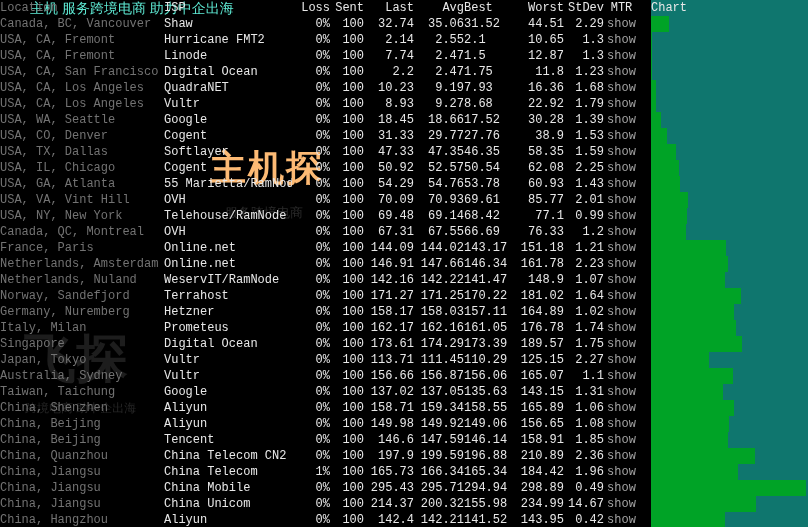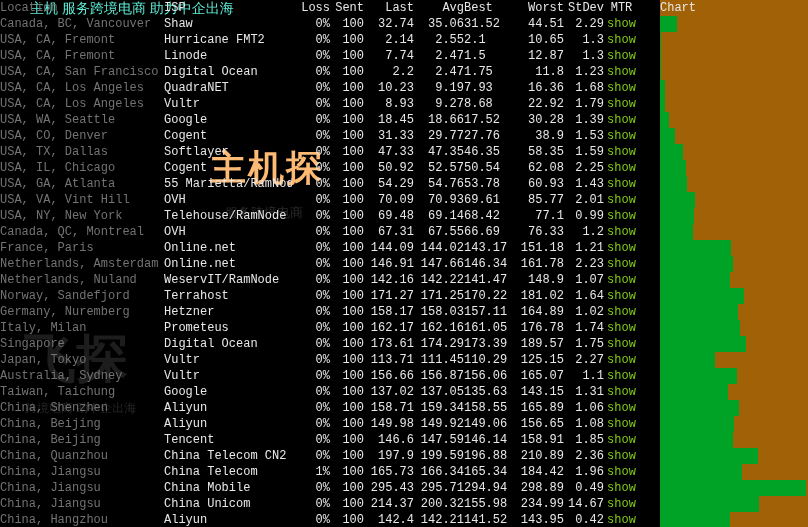--- a/index.html
+++ b/index.html
@@ -8,22 +8,22 @@
   .hdr{color:#e8e8e8;font-weight:normal}
   .loc {width:164px;overflow:hidden;color:#737373}
   .isp {width:128px;overflow:hidden}
   .loss{width:38px;text-align:right}
   .sent{width:34px;text-align:right}
   .last{width:50px;text-align:right}
   .avg {width:50px;text-align:right}
   .best{width:50px;text-align:left}
   .worst{width:50px;text-align:right}
   .stdev{width:40px;text-align:right}
-  .mtr {width:35px;text-align:center;color:#84cc16}
-  .chart{flex:1;margin-left:21px;position:relative;background:#a16207}
+  .mtr {width:35px;text-align:center;color:#a3a3a3}
+  .chart{flex:1;margin-left:12px;position:relative;background:#0f766e}
   .bar{position:absolute;top:0;bottom:0;left:0;background:#00a326}
   .wm{position:absolute;color:#5eead4;font-family:"Microsoft YaHei",Arial,sans-serif;pointer-events:none;user-select:none;z-index:5}
   #wm1{top:0;left:30px;font-size:14px}
   #wm2{top:160px;left:210px;font-size:36px;font-weight:bold;letter-spacing:2px;color:#fdba74}
   #wm3{top:205px;left:225px;font-size:13px;color:#2a2a2a}
   #wm4{top:350px;left:24px;font-size:52px;font-weight:bold;color:#1d1d1d}
   #wm5{top:400px;left:25px;font-size:12px;color:#262626}
   #wm6{top:210px;right:5px;font-size:40px;font-weight:bold;color:#1d1d1d}
   #wm7{top:0;right:10px;font-size:14px}
   #wm8{top:460px;right:10px;font-size:14px}

